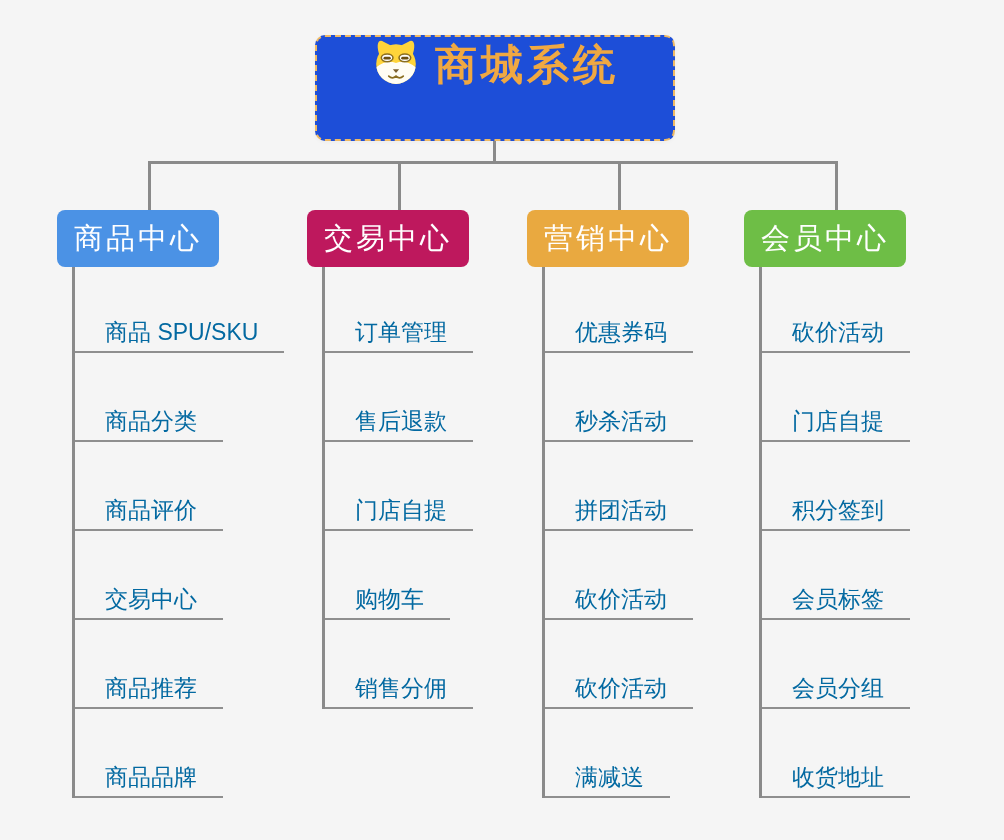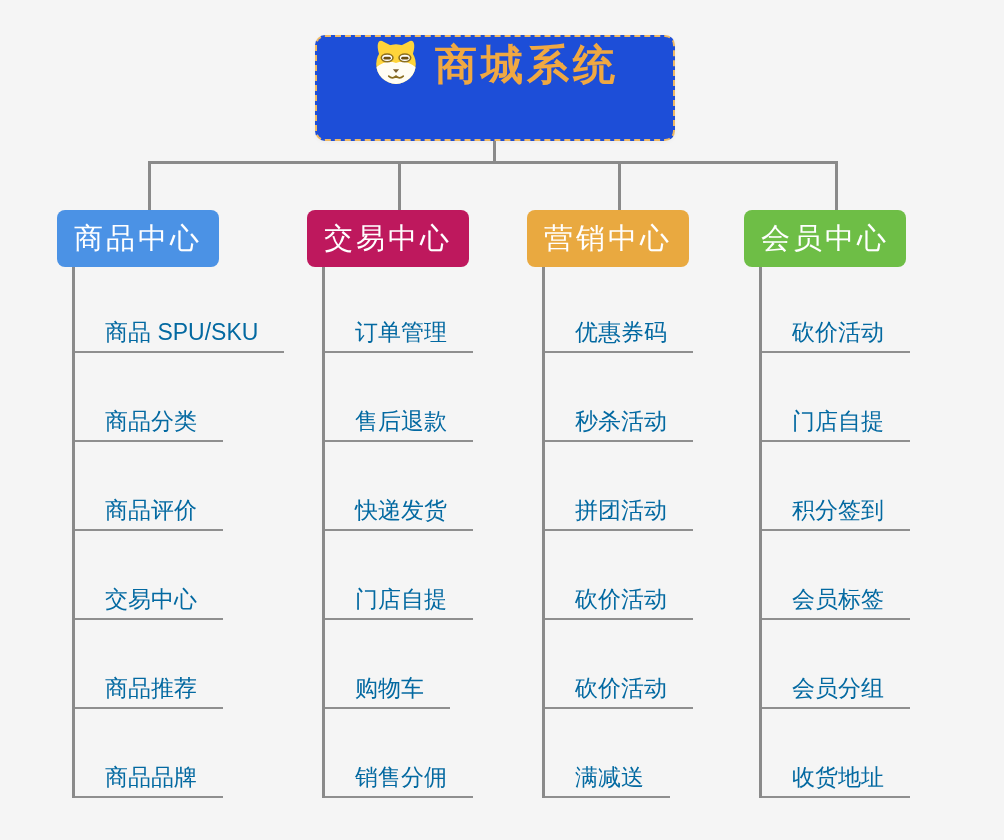--- a/index.html
+++ b/index.html
@@ -130,21 +130,20 @@
       <div class="child">商品推荐</div>
       <div class="child">商品品牌</div>
     </div>
   </div>
 
   <div class="branch branch-1">
     <div class="branch-header" style="background: #be185d;">交易中心</div>
     <div class="children">
       <div class="child">订单管理</div>
       <div class="child">售后退款</div>
-      <div class="child">快递发货</div>
       <div class="child">门店自提</div>
       <div class="child">购物车</div>
       <div class="child">销售分佣</div>
     </div>
   </div>
 
   <div class="branch branch-2">
     <div class="branch-header" style="background: rgb(233, 169, 64);">营销中心</div>
     <div class="children">
       <div class="child">优惠券码</div>

